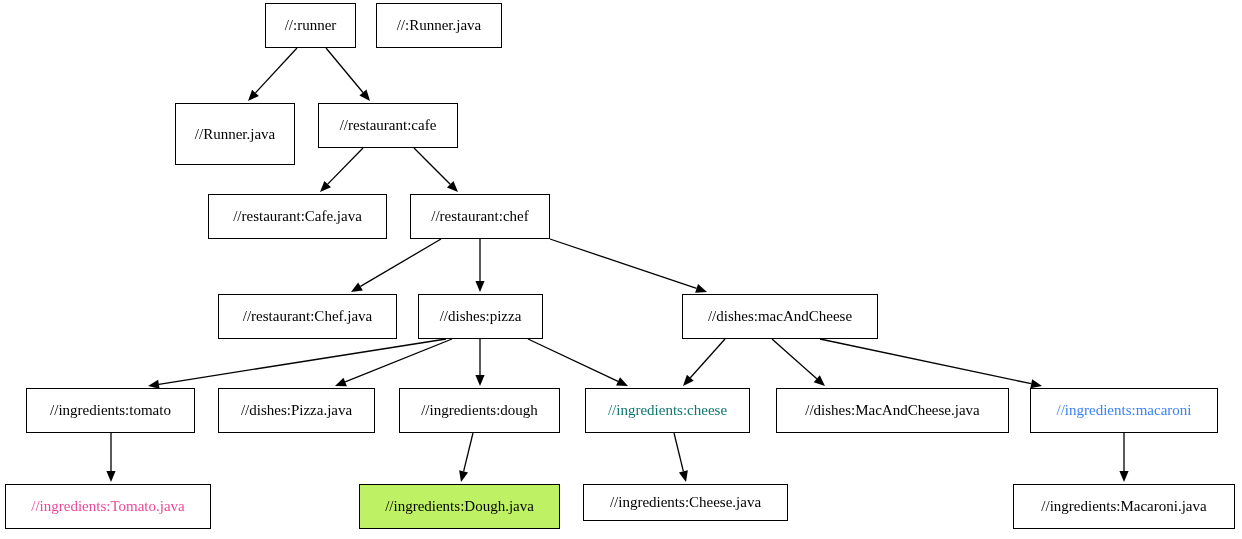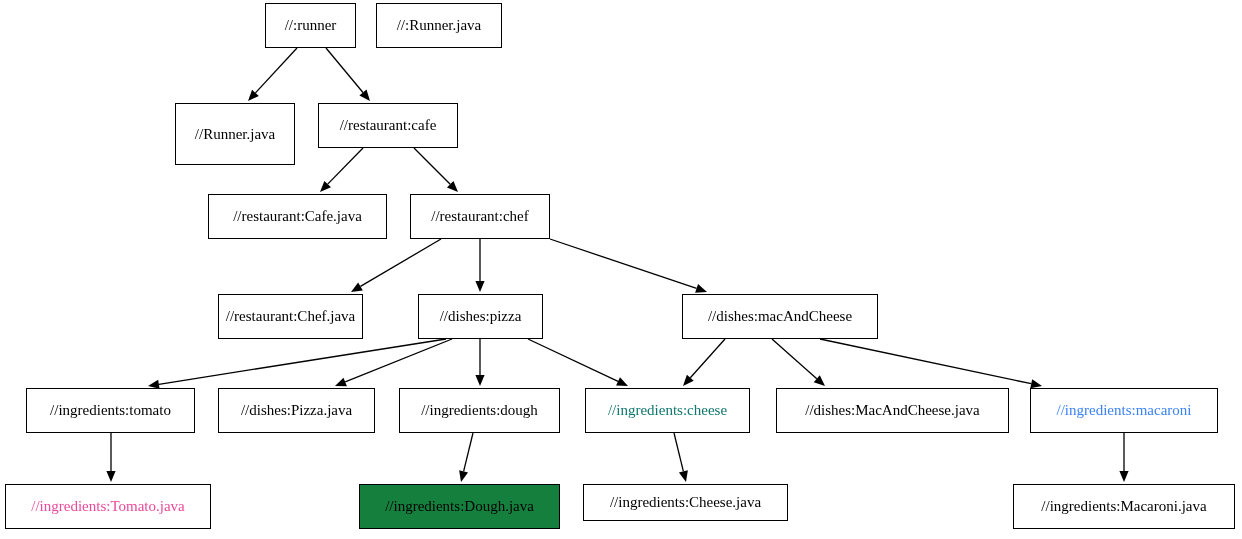--- a/index.html
+++ b/index.html
@@ -136,21 +136,21 @@
       </div>
       <div class="node" style="left: 318px; top: 103px; width: 140px; height: 45px; background: rgb(255, 255, 255); border-color: rgb(0, 0, 0); color: rgb(0, 0, 0);">
         <span class="node-label">//restaurant:cafe</span>
       </div>
       <div class="node" style="left: 208px; top: 194px; width: 179px; height: 45px; background: rgb(255, 255, 255); border-color: rgb(0, 0, 0); color: rgb(0, 0, 0);">
         <span class="node-label">//restaurant:Cafe.java</span>
       </div>
       <div class="node" style="left: 410px; top: 194px; width: 140px; height: 45px; background: rgb(255, 255, 255); border-color: rgb(0, 0, 0); color: rgb(0, 0, 0);">
         <span class="node-label">//restaurant:chef</span>
       </div>
-      <div class="node" style="left: 218px; top: 294px; width: 145px; height: 45px; background: rgb(255, 255, 255); border-color: rgb(0, 0, 0); color: rgb(0, 0, 0); text-align: right;">
+      <div class="node" style="left: 218px; top: 294px; width: 179px; height: 45px; background: rgb(255, 255, 255); border-color: rgb(0, 0, 0); color: rgb(0, 0, 0); text-align: right;">
         <span class="node-label">//restaurant:Chef.java</span>
       </div>
       <div class="node" style="left: 418px; top: 294px; width: 125px; height: 45px; background: rgb(255, 255, 255); border-color: rgb(0, 0, 0); color: rgb(0, 0, 0);">
         <span class="node-label">//dishes:pizza</span>
       </div>
       <div class="node" style="left: 682px; top: 294px; width: 196px; height: 45px; background: rgb(255, 255, 255); border-color: rgb(0, 0, 0); color: rgb(0, 0, 0);">
         <span class="node-label">//dishes:macAndCheese</span>
       </div>
       <div class="node" style="left: 26px; top: 388px; width: 169px; height: 45px; background: rgb(255, 255, 255); border-color: rgb(0, 0, 0); color: rgb(0, 0, 0);">
         <span class="node-label">//ingredients:tomato</span>
@@ -166,21 +166,21 @@
       </div>
       <div class="node" style="left: 776px; top: 388px; width: 233px; height: 45px; background: rgb(255, 255, 255); border-color: rgb(0, 0, 0); color: rgb(0, 0, 0);">
         <span class="node-label">//dishes:MacAndCheese.java</span>
       </div>
       <div class="node" style="left: 1030px; top: 388px; width: 188px; height: 45px; background: rgb(255, 255, 255); border-color: rgb(0, 0, 0); color: #3b82f6;">
         <span class="node-label">//ingredients:macaroni</span>
       </div>
       <div class="node" style="left: 5px; top: 484px; width: 206px; height: 45px; background: rgb(255, 255, 255); border-color: rgb(0, 0, 0); color: #ec4899;">
         <span class="node-label">//ingredients:Tomato.java</span>
       </div>
-      <div class="node" style="left: 359px; top: 484px; width: 201px; height: 45px; background: #15803d; border-color: rgb(0, 0, 0); color: rgb(0, 0, 0);">
+      <div class="node" style="left: 359px; top: 484px; width: 201px; height: 45px; background: #bef264; border-color: rgb(0, 0, 0); color: rgb(0, 0, 0);">
         <span class="node-label">//ingredients:Dough.java</span>
       </div>
       <div class="node" style="left: 583px; top: 484px; width: 205px; height: 37px; background: rgb(255, 255, 255); border-color: rgb(0, 0, 0); color: rgb(0, 0, 0);">
         <span class="node-label">//ingredients:Cheese.java</span>
       </div>
       <div class="node" style="left: 1013px; top: 484px; width: 222px; height: 45px; background: rgb(255, 255, 255); border-color: rgb(0, 0, 0); color: rgb(0, 0, 0);">
         <span class="node-label">//ingredients:Macaroni.java</span>
       </div>
     </div>
 

